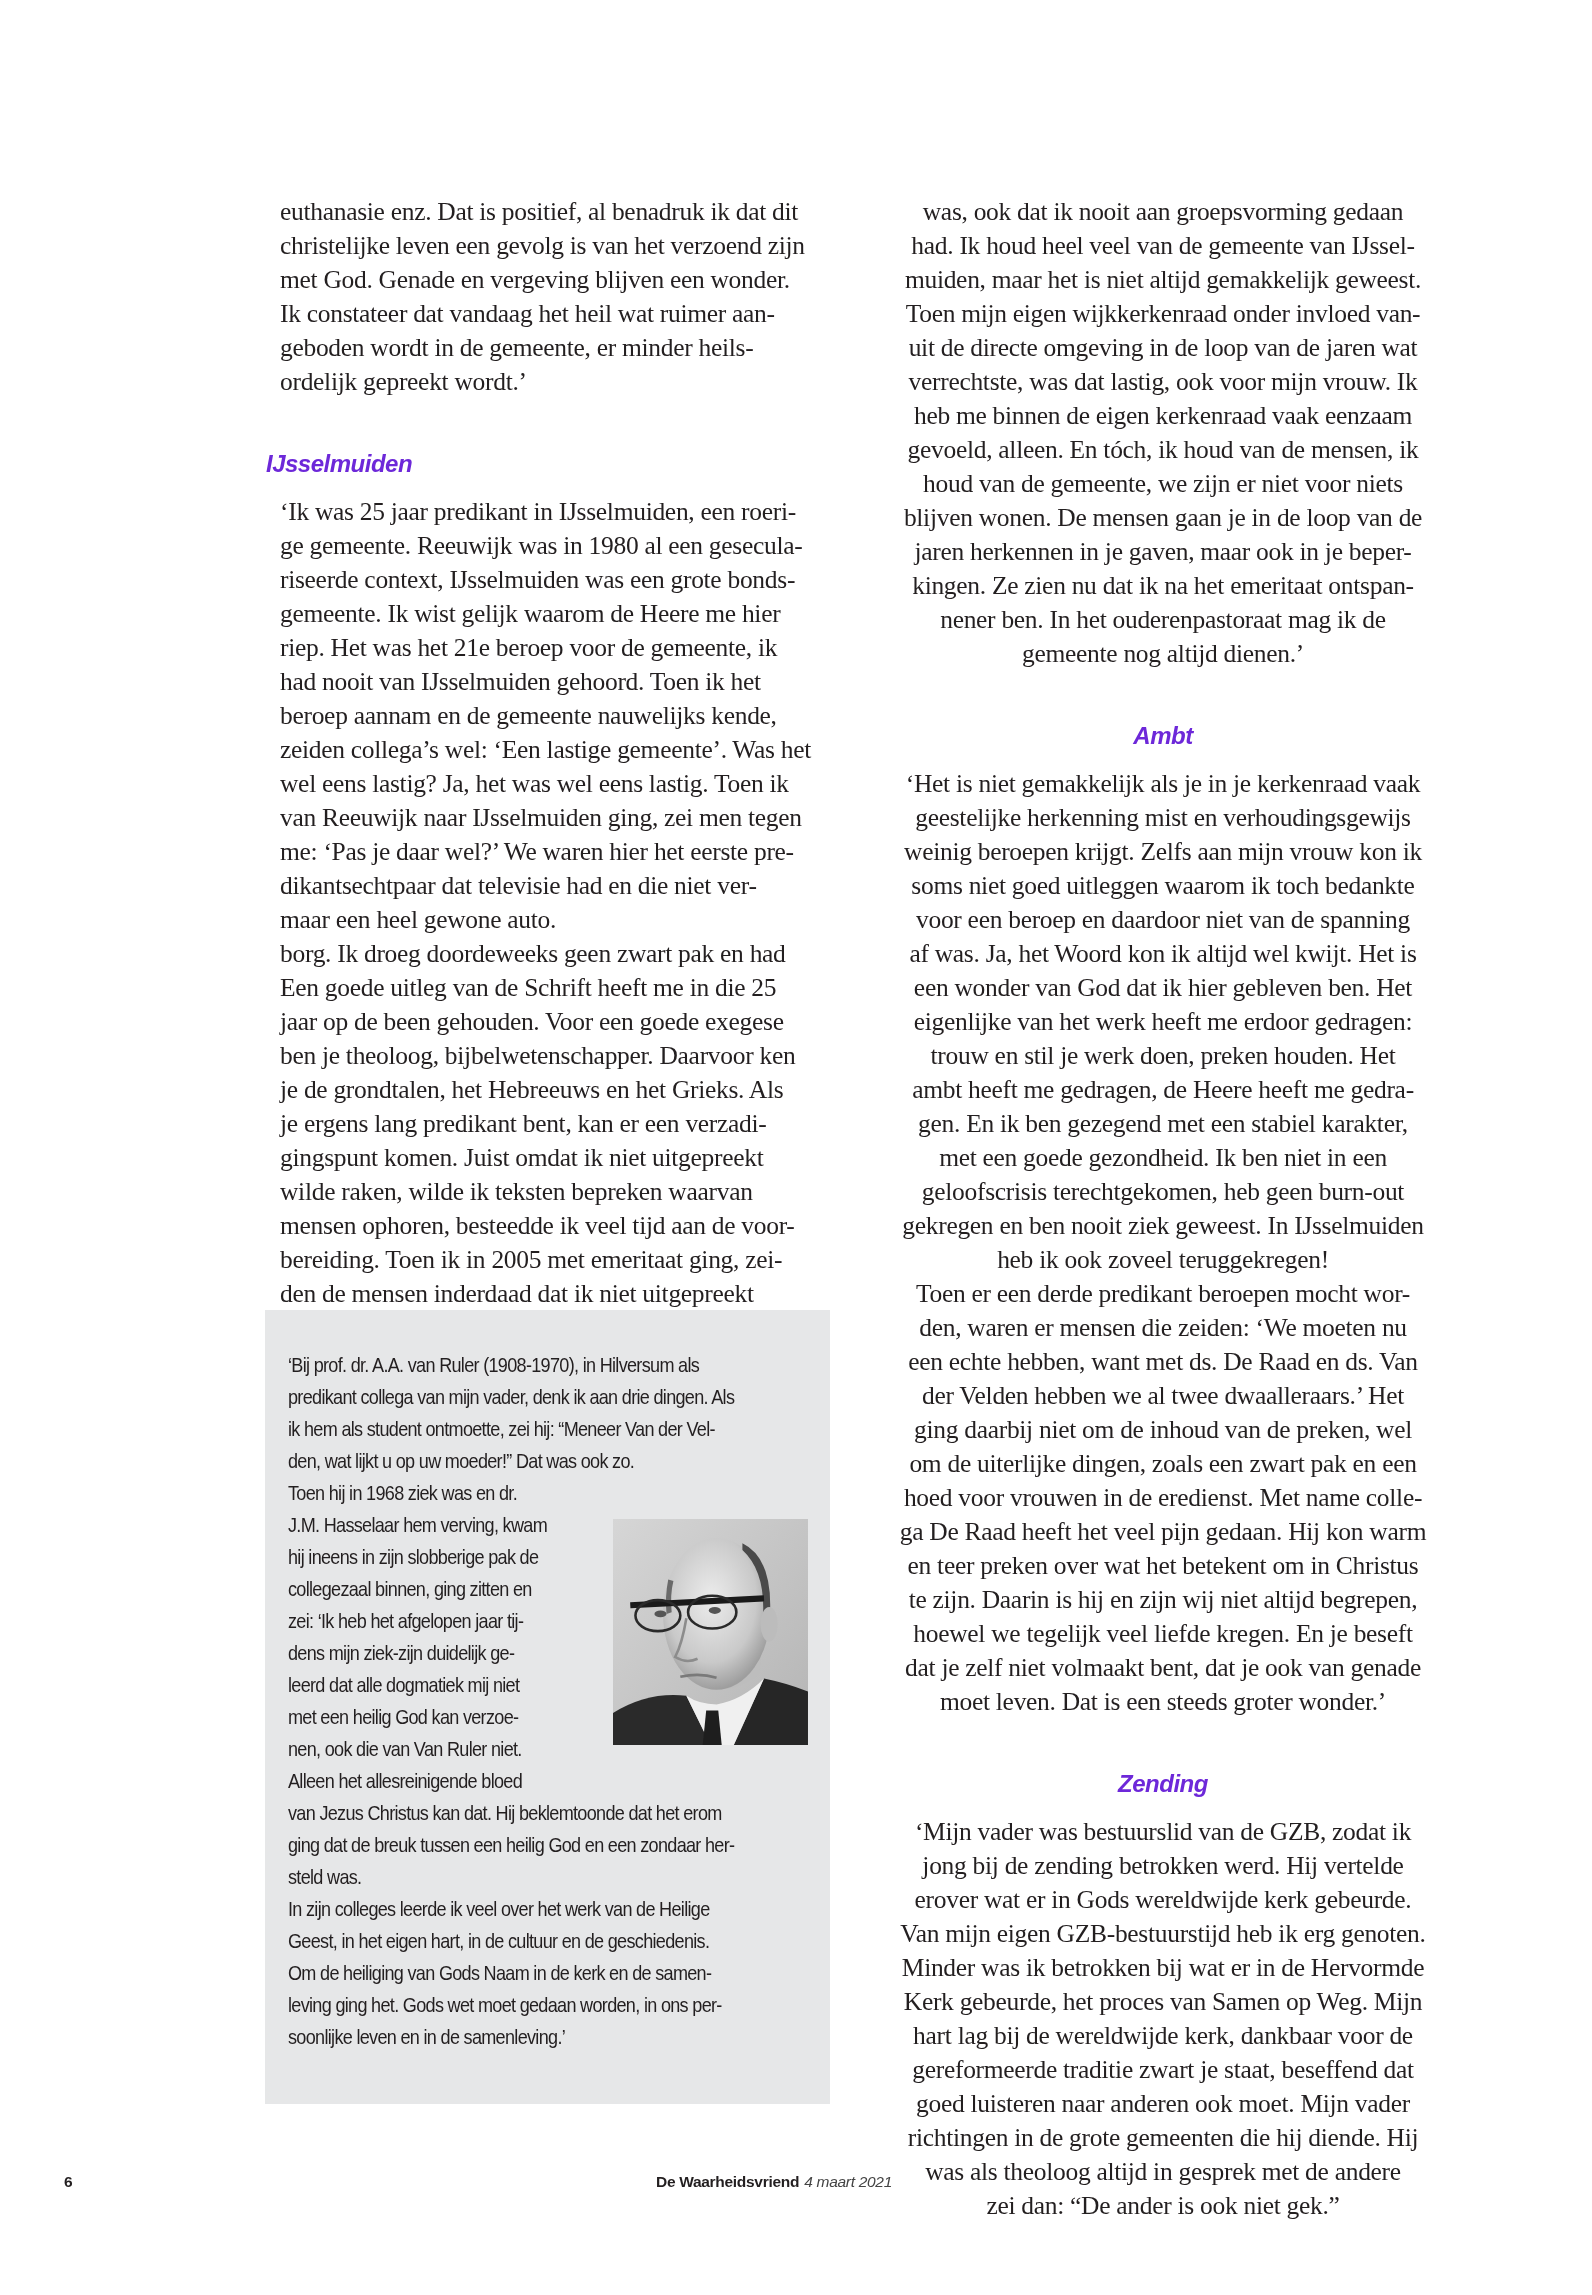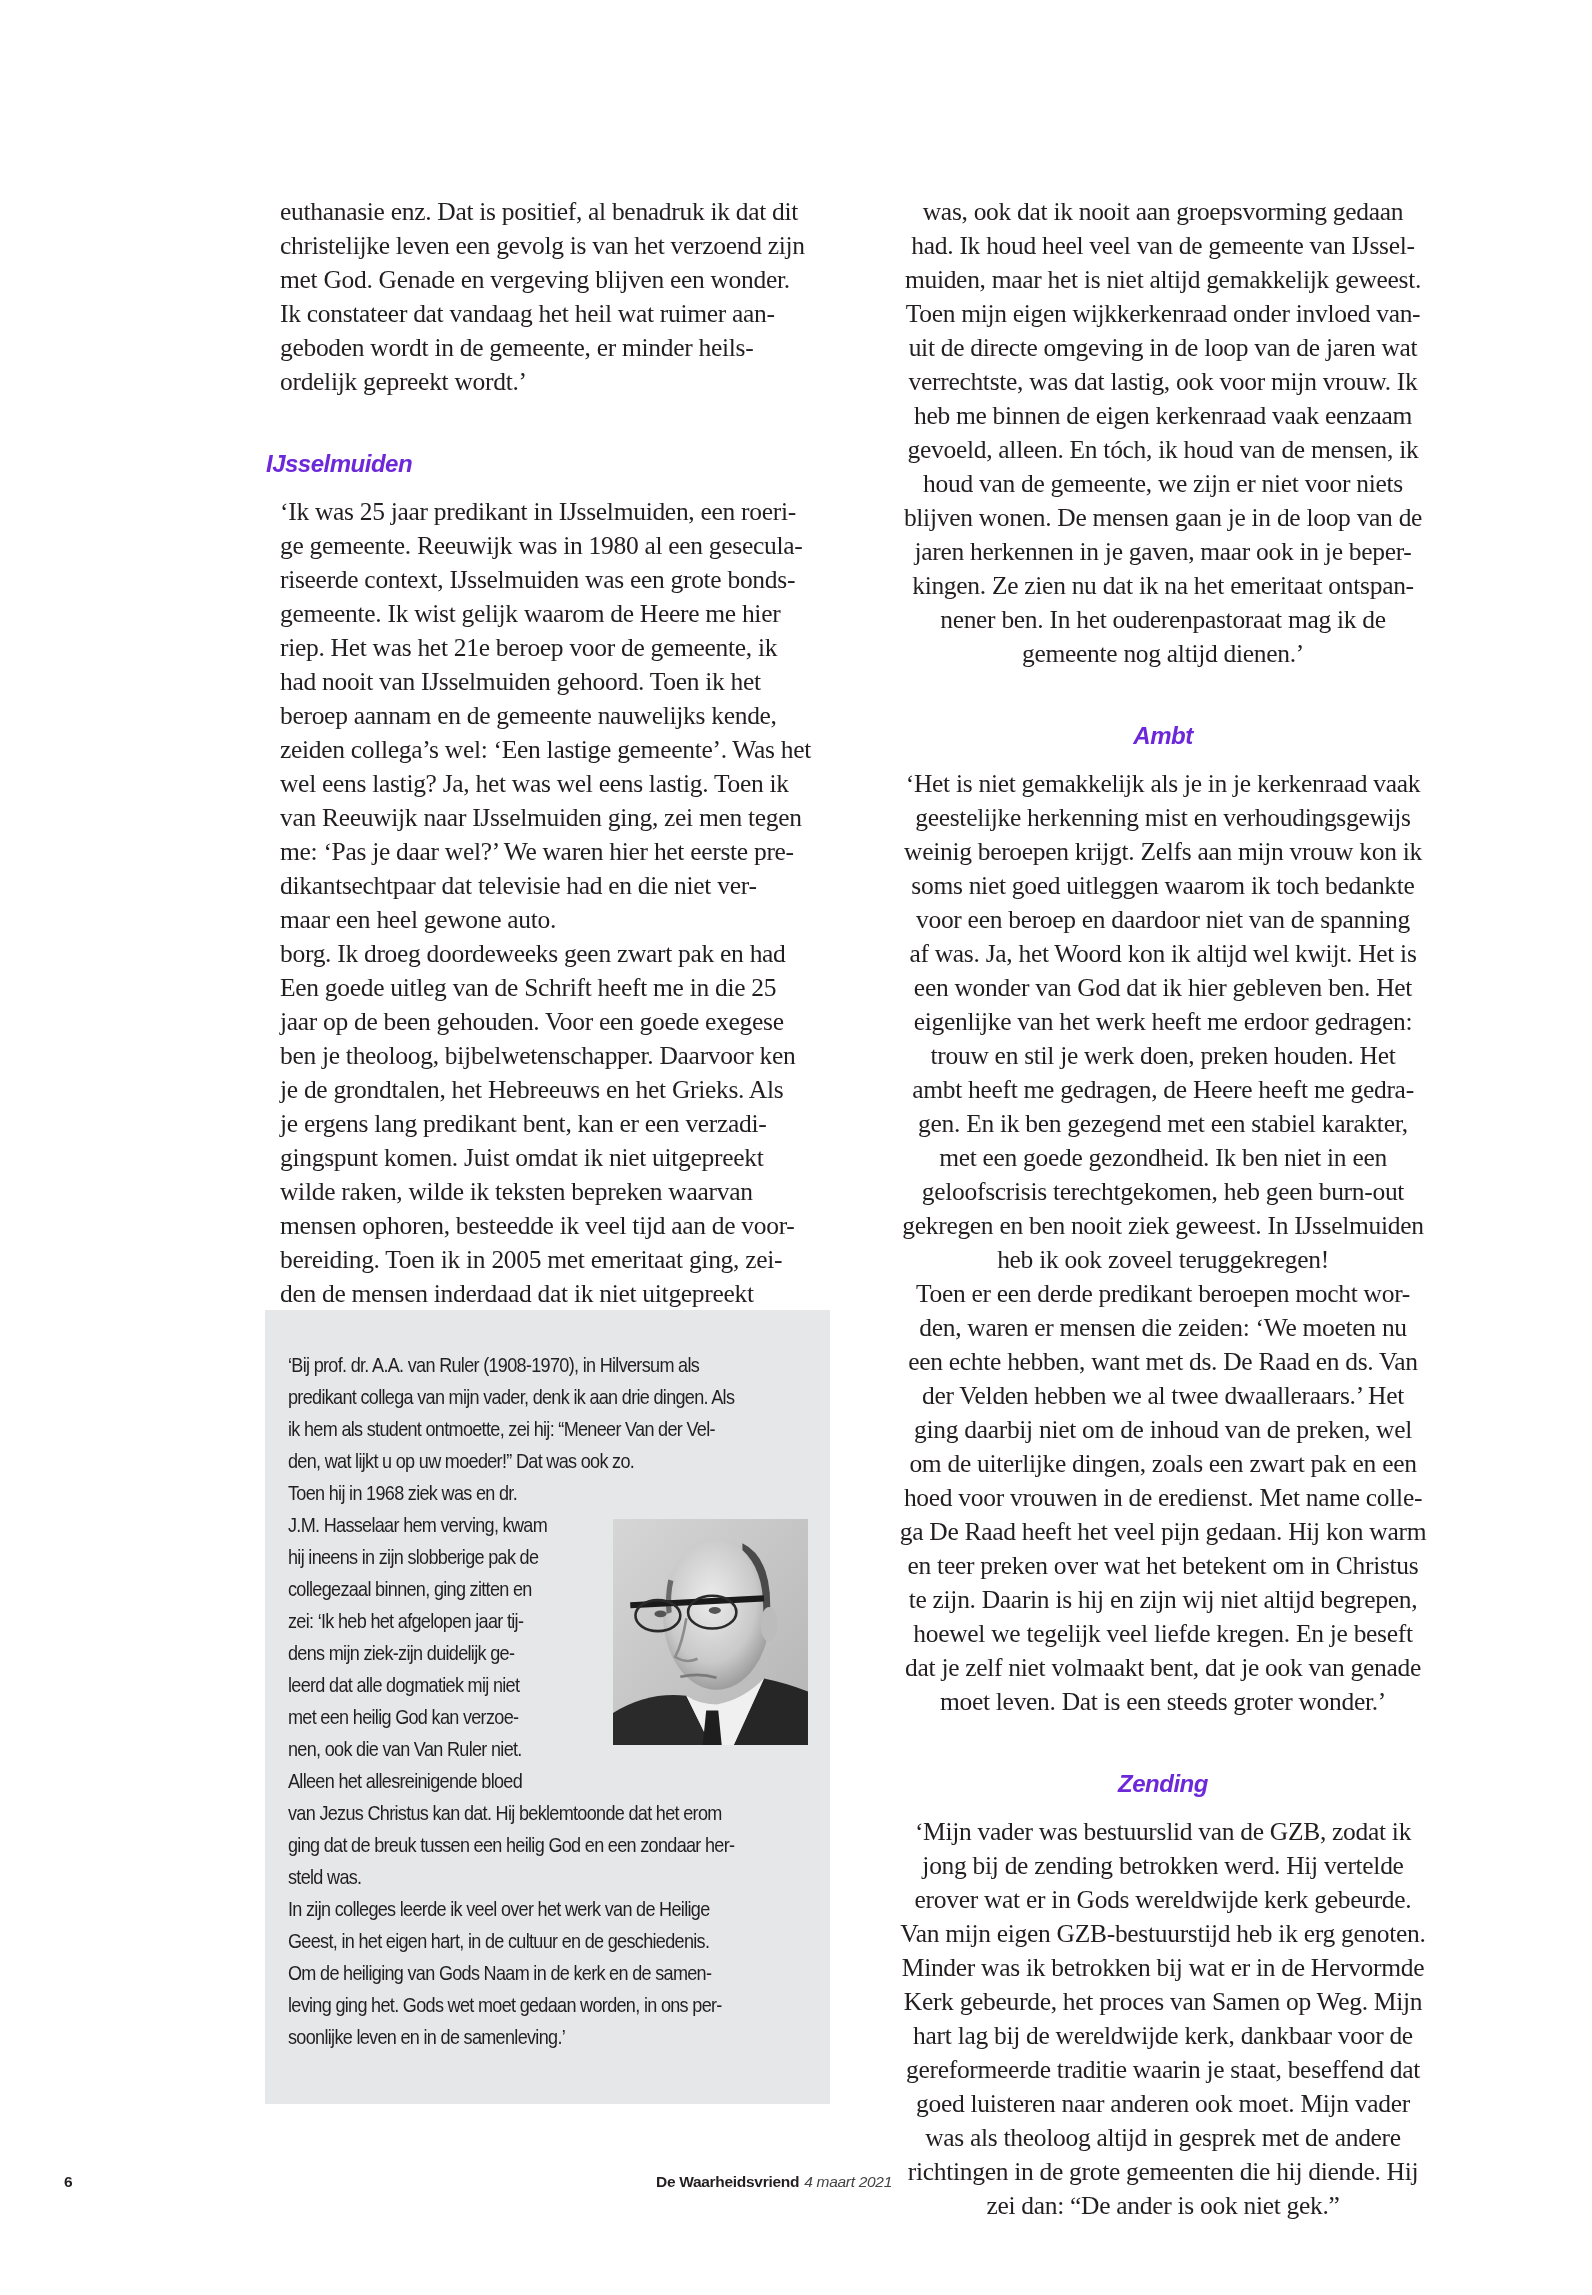--- a/index.html
+++ b/index.html
@@ -257,24 +257,24 @@
     <div class="gap"></div>
     <h3 class="section-head">Zending</h3>
     <p class="body-text">
         <span class="line">‘Mijn vader was bestuurslid van de GZB, zodat ik</span>
         <span class="line">jong bij de zending betrokken werd. Hij vertelde</span>
         <span class="line">erover wat er in Gods wereldwijde kerk gebeurde.</span>
         <span class="line">Van mijn eigen GZB-bestuurstijd heb ik erg genoten.</span>
         <span class="line">Minder was ik betrokken bij wat er in de Hervormde</span>
         <span class="line">Kerk gebeurde, het proces van Samen op Weg. Mijn</span>
         <span class="line">hart lag bij de wereldwijde kerk, dankbaar voor de</span>
-        <span class="line">gereformeerde traditie waarin je staat, beseffend dat</span>
+        <span class="line">gereformeerde traditie zwart je staat, beseffend dat</span>
         <span class="line">goed luisteren naar anderen ook moet. Mijn vader</span>
+        <span class="line">richtingen in de grote gemeenten die hij diende. Hij</span>
         <span class="line">was als theoloog altijd in gesprek met de andere</span>
-        <span class="line">richtingen in de grote gemeenten die hij diende. Hij</span>
         <span class="line">zei dan: “De ander is ook niet gek.”</span>
       </p>
   </div>
 
   <div class="footer-page">6</div>
   <div class="footer-pub">
     <span class="name">De Waarheidsvriend</span><span class="date">4 maart 2021</span>
   </div>
 </div>
 

